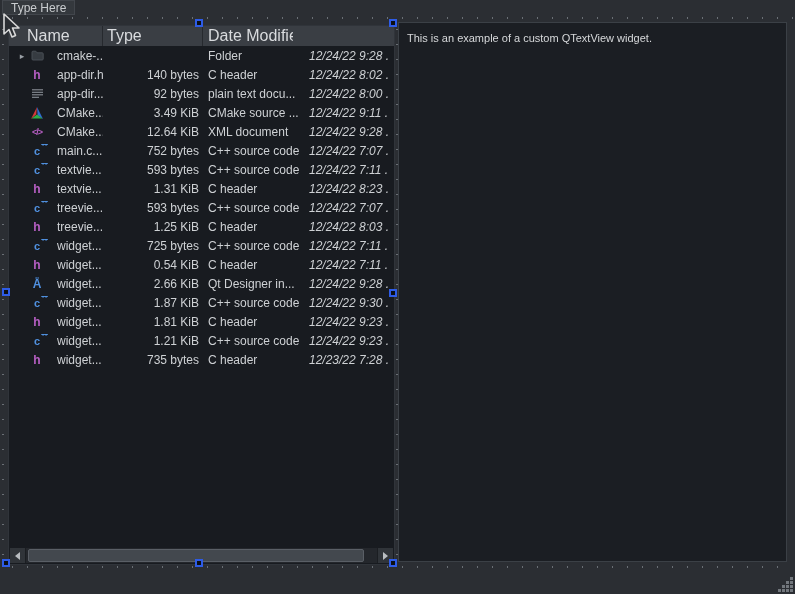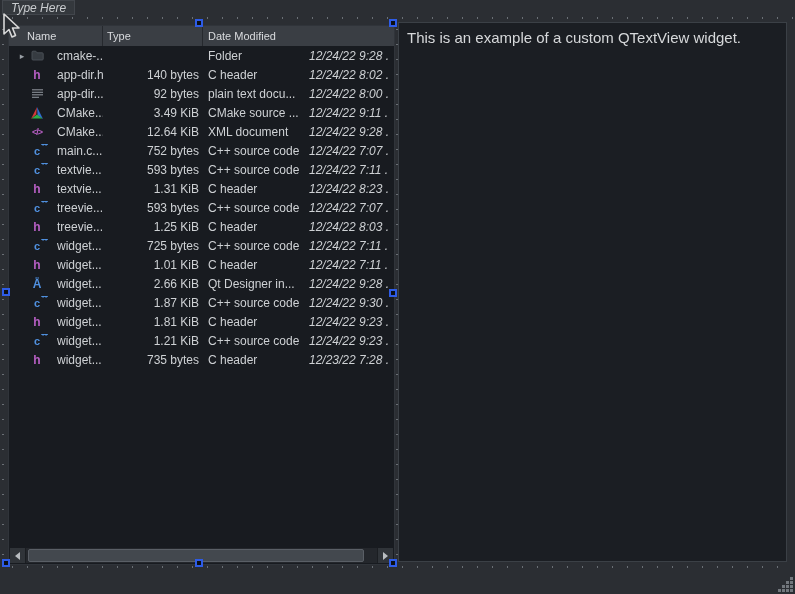--- a/index.html
+++ b/index.html
@@ -8,37 +8,37 @@
     --icon_magenta:#b75fc4; --cmake_red:#d43a3a; --cmake_green:#2faf4a; --cmake_blue:#2f6fd0;
   }
   *{box-sizing:border-box; margin:0; padding:0;}
   html,body{background:#202329;}
   body{font-family:"Liberation Sans","DejaVu Sans",sans-serif;}
   .window{position:relative; width:795px; height:594px; background:var(--form_bg); overflow:hidden;}
 
   
   .menubar{position:absolute; left:0; top:0; width:795px; height:16px; background:var(--form_bg);}
   .type-here{position:absolute; left:2px; top:0; height:15px; padding:1px 8px 0 8px;
-    background:#34383d; border:1px solid #42464c; color:#c9cccf; font-size:12px; line-height:13px;font-style:italic;}
+    background:#34383d; border:1px solid #42464c; color:#c9cccf; font-size:12px; line-height:13px;}
 
   
   .dots-h{position:absolute; height:2px;
     background-image:radial-gradient(circle,#6a6f75 0.9px,transparent 1px);
     background-size:15px 2px; background-position:3px 0;}
   .dots-v{position:absolute; width:2px;
     background-image:radial-gradient(circle,#6a6f75 0.9px,transparent 1px);
     background-size:2px 15px; background-position:0 3px;}
 
   
   .cursor{position:absolute; left:2px; top:13px; z-index:50;}
 
   
   .tree{position:absolute; left:8px; top:25px; width:387px; height:540px;
     background:var(--panel_bg); border:1px solid #30343a;}
-  .tree-header{display:flex; height:20px; background:var(--header_bg); color:#d9dbde; font-size:11px;}
+  .tree-header{display:flex; height:20px; background:var(--header_bg); color:#d9dbde; font-size:16px;}
   .hcell{line-height:20px; border-right:1px solid #26292e; overflow:hidden; white-space:nowrap;}
   .hc-name{width:94px; padding-left:18px;}
   .hc-size{width:101px; padding-left:4px;}
   .hc-type{width:100px; padding-left:4px;}
   .hc-date{width:90px; padding-left:5px; border-right:none;}
   .rows{position:absolute; top:20px; left:0; right:0; bottom:16px; overflow:hidden;}
   .row{display:flex; height:19px; align-items:center; color:var(--text_light); font-size:12px; white-space:nowrap;}
   .cell{overflow:hidden;}
   .c-name{width:94px; display:flex; align-items:center; padding-left:5px;}
   .c-size{width:101px; text-align:right; padding-right:5px;padding-left:16px;}
@@ -56,21 +56,21 @@
   
   .hscroll{position:absolute; left:1px; right:1px; bottom:1px; height:15px; display:flex; background:#24272c;}
   .sbtn{width:15px; height:15px; background:#303439; display:flex; align-items:center; justify-content:center; flex:none;}
   .tri-l{width:0; height:0; border-top:4px solid transparent; border-bottom:4px solid transparent; border-right:5px solid #b9bdc1;}
   .tri-r{width:0; height:0; border-top:4px solid transparent; border-bottom:4px solid transparent; border-left:5px solid #b9bdc1;}
   .strack{flex:1; position:relative; background:#24272c; border-left:1px solid #1b1e22; border-right:1px solid #1b1e22;}
   .sthumb{position:absolute; left:2px; right:13px; top:1px; bottom:1px; background:#43484e; border:1px solid #5a5f66; border-radius:2px;}
 
   
   .textview{position:absolute; left:398px; top:22px; width:389px; height:540px;
-    background:#1b1e23; border:1px solid #3b4046; color:#d6d8da; font-size:15px;
+    background:#1b1e23; border:1px solid #3b4046; color:#d6d8da; font-size:11px;
     padding:7px 8px; line-height:16px;}
 
   
   .handle{position:absolute; width:8px; height:8px; background:#0c0f14; border:2px solid var(--handle_blue); z-index:40;}
 
   
   .sizegrip{position:absolute; left:778px; top:577px; z-index:10;}
 </style>
 </head>
 <body>
@@ -254,21 +254,21 @@
   </div>
 
   <div class="row">
     <div class="cell c-name">
       <span class="expander"></span>
       <span class="ficon">
               <span class="g-h">h</span>
             </span>
       <span class="fname">widget...</span>
     </div>
-    <div class="cell c-size">1.01 KiB</div>
+    <div class="cell c-size">0.54 KiB</div>
     <div class="cell c-type">C header</div>
     <div class="cell c-date">12/24/22 7:11 .</div>
   </div>
 
   <div class="row">
     <div class="cell c-name">
       <span class="expander"></span>
       <span class="ficon">
               <span class="g-ui">Å</span>
             </span>

